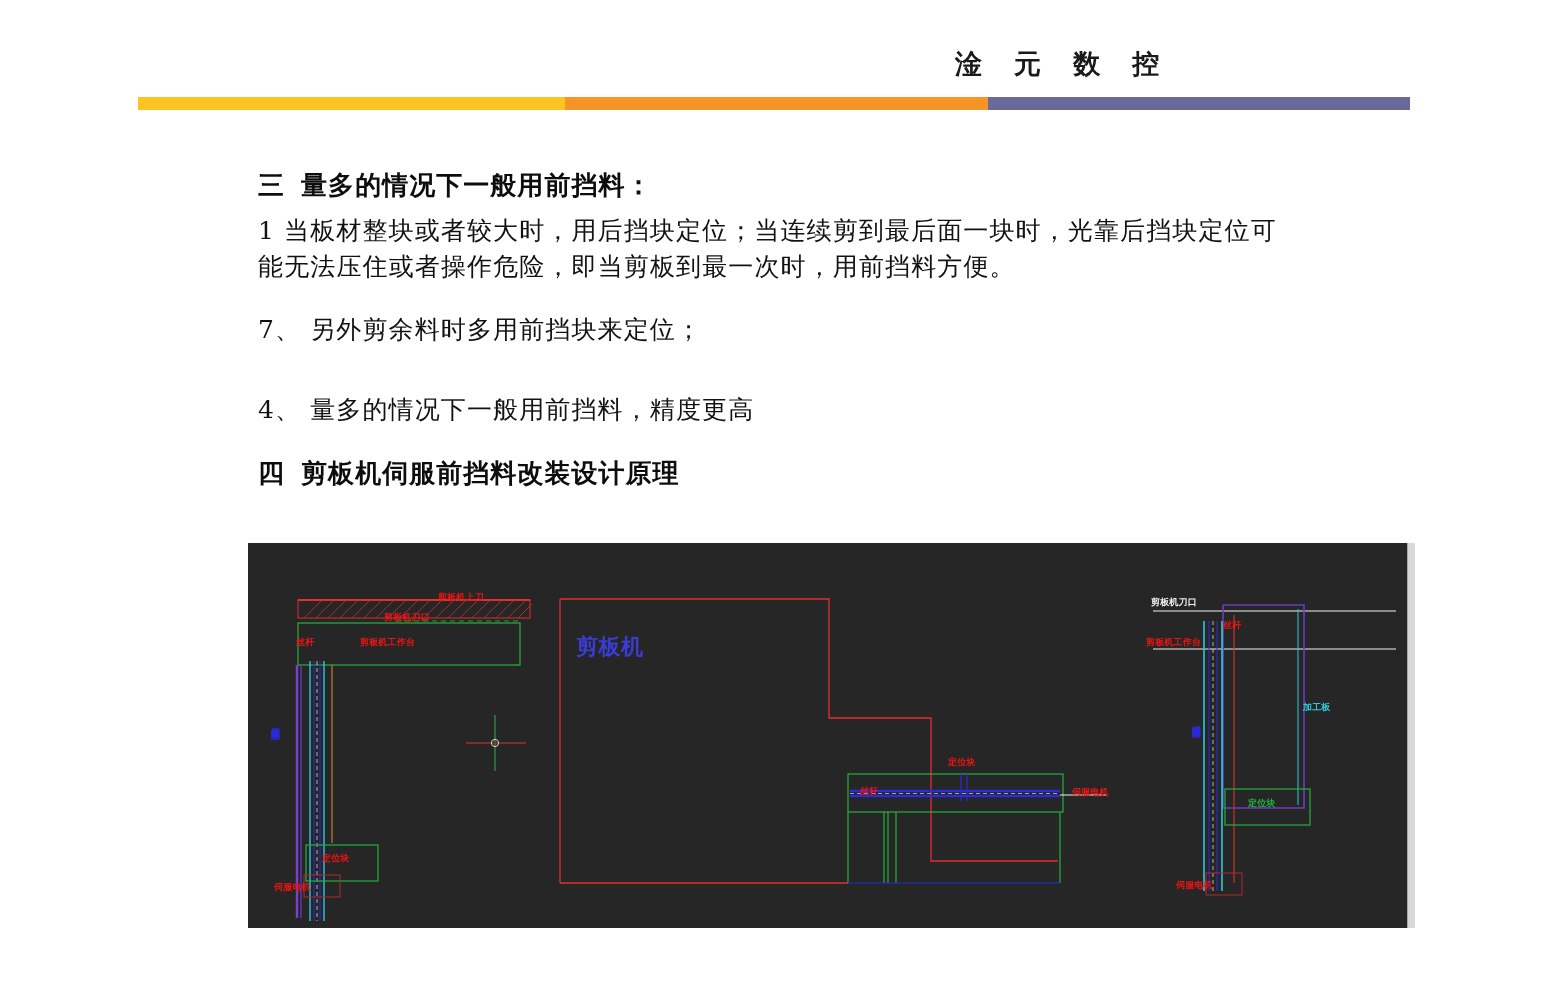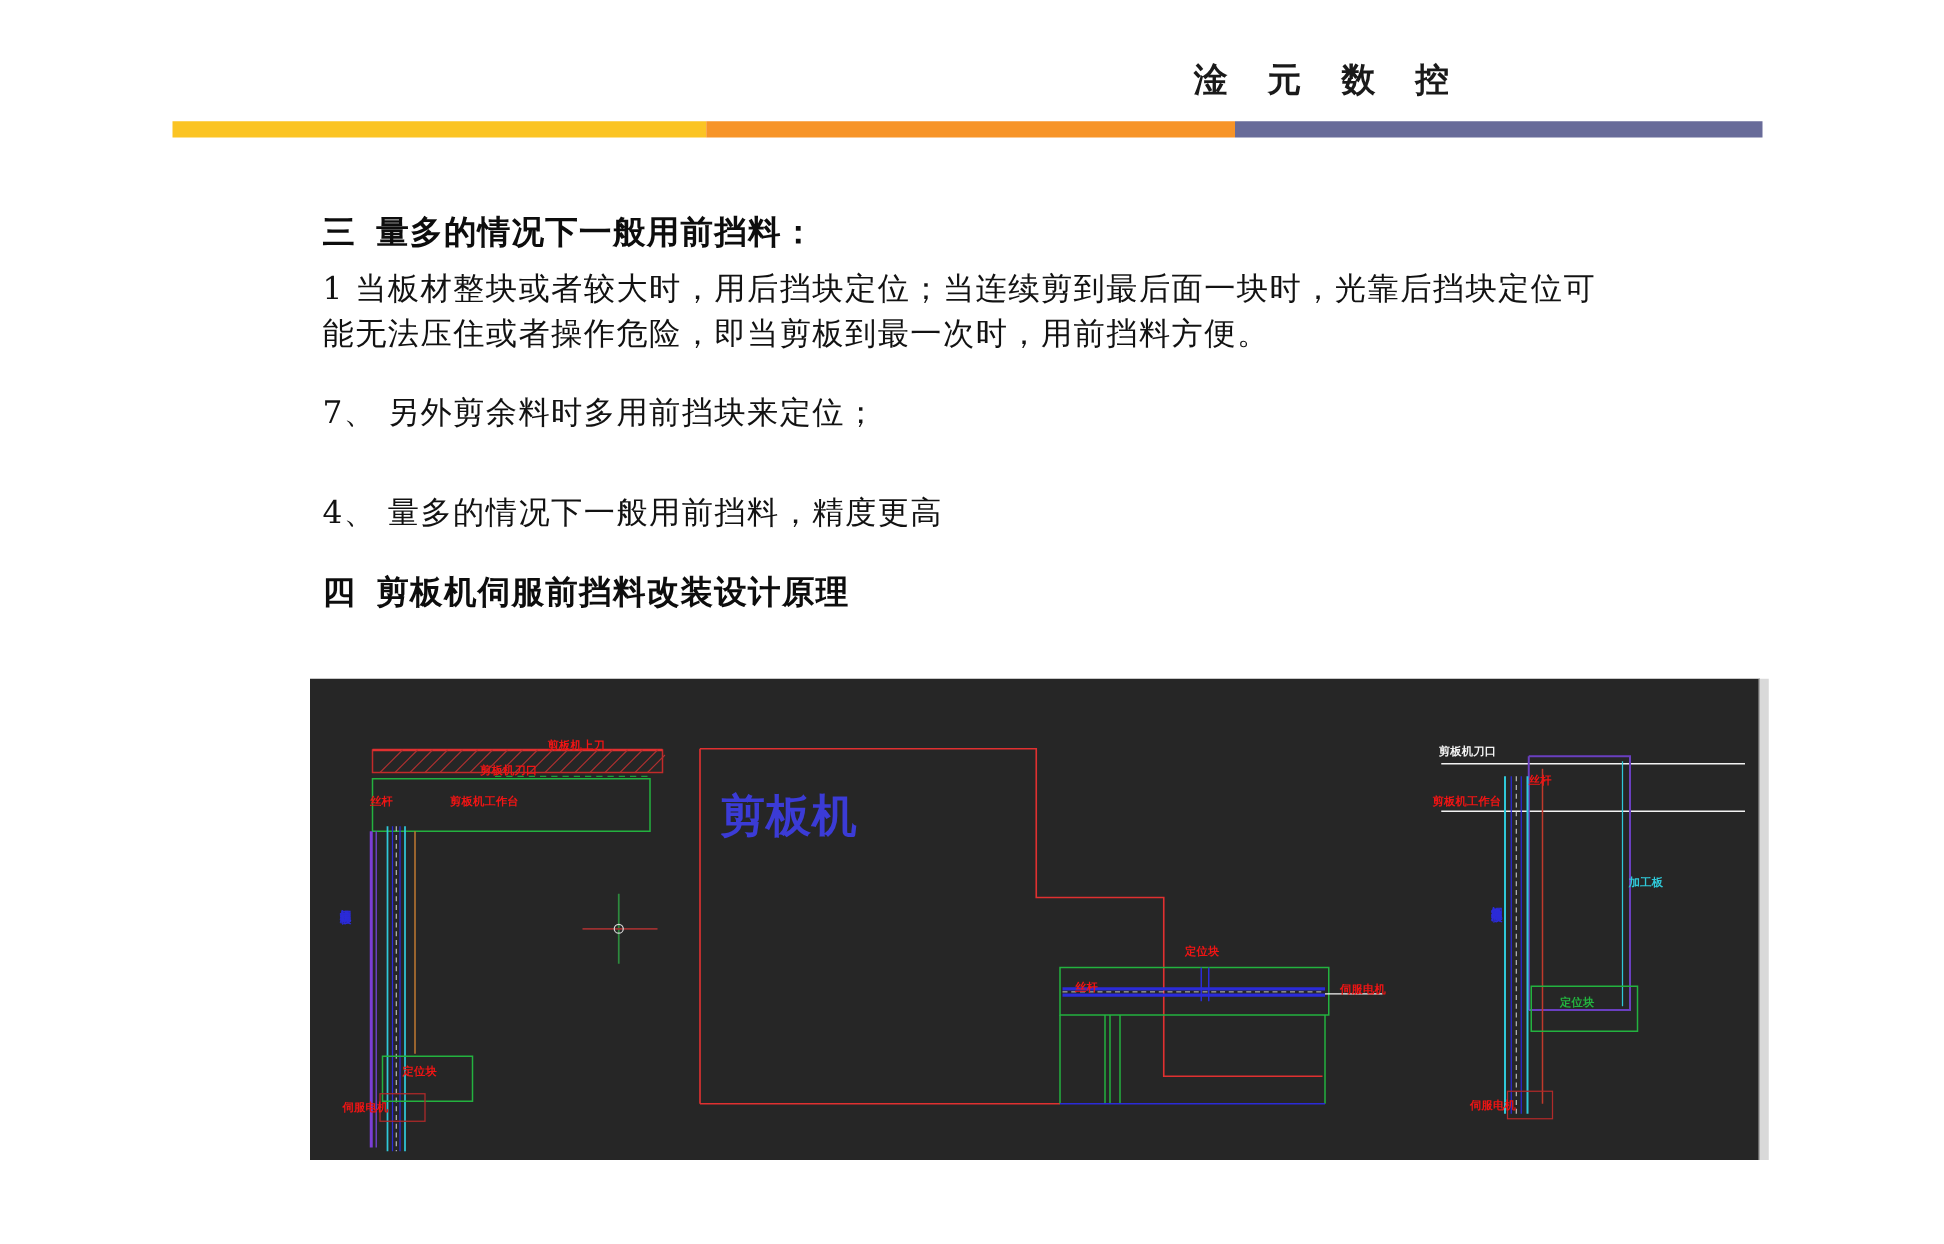--- a/index.html
+++ b/index.html
@@ -109,21 +109,21 @@
   .c-white { color: #f2f2f2; }
   .c-blue  { color: #2b2bd8; }
   .c-green { color: #23b23f; }
   .c-cyan  { color: #2fc8d8; margin-top: 24px; }
   .vert {
     writing-mode: vertical-rl;
     text-orientation: upright;
     letter-spacing: 0.06em;
   }
   .big-blue {
-    font-size: 36px;
+    font-size: 22px;
     font-weight: bold;
     color: #3b3bd6;
   }
 </style>
 </head>
 <body>
 
 <div class="header-title">淦 元 数 控</div>
 
 <div class="rule-bar">

